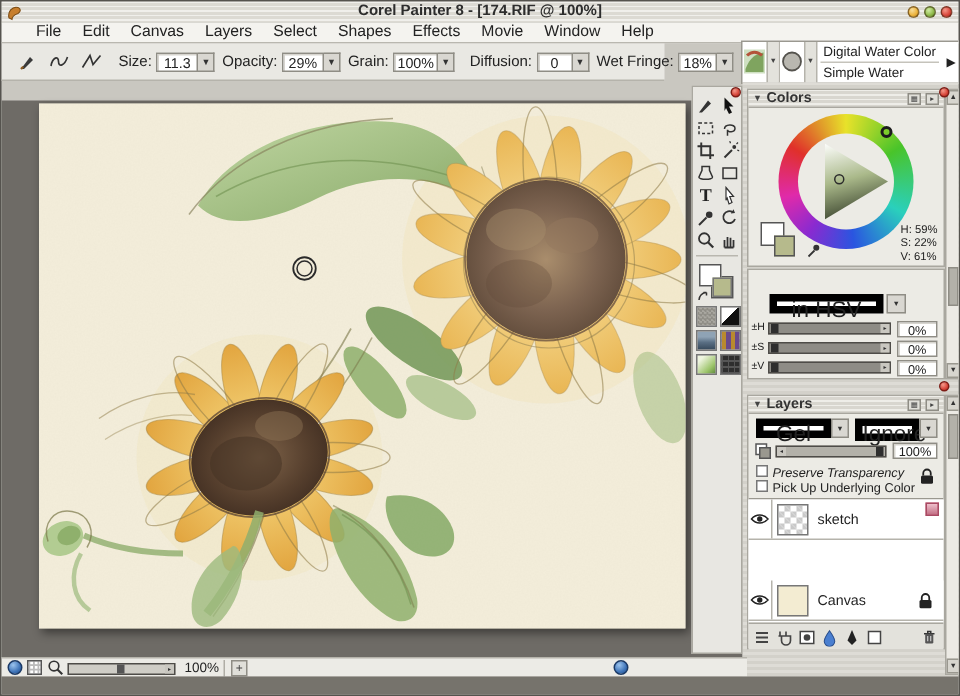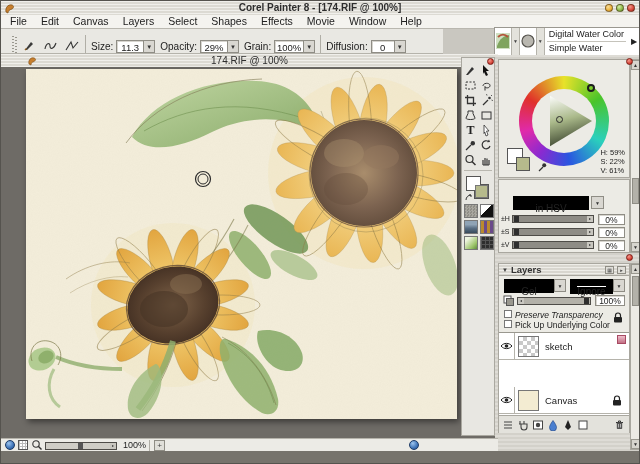--- a/index.html
+++ b/index.html
@@ -7,25 +7,25 @@
        font-family:"Liberation Sans",sans-serif;color:#222;border:1px solid #55534e;box-sizing:border-box;}
   .abs{position:absolute;}
   .pin{background-image:repeating-linear-gradient(180deg,#f0efeb 0 1px,#dcdad3 1px 3px);}
   .panelzone{background-image:repeating-linear-gradient(180deg,#dedcd6 0 2px,#d3d1ca 2px 4px);}
   
   .titlebar{left:0;top:0;width:100%;height:14px;border-bottom:1px solid #a9a79f;}
   .title-text{width:100%;text-align:center;font-size:10px;font-weight:bold;line-height:14px;color:#2d2d2d;}
   .gumdrop{width:8px;height:8px;border-radius:50%;border:1px solid rgba(60,40,20,.55);box-sizing:border-box;}
   
   .menubar{left:0;top:14px;width:100%;height:14px;background:#f4f3ef;border-bottom:1px solid #b9b7af;
-           display:flex;align-items:center;padding-left:2px;box-sizing:border-box;}
+           display:flex;align-items:center;padding-left:16px;box-sizing:border-box;}
   .menu-item{font-size:10.5px;padding:0 7px;line-height:13px;}
   
   .propbar{left:0;top:28px;width:442px;height:25px;background:#e9e8e3;border-bottom:1px solid #b5b3ab;
-           display:flex;align-items:flex-end;gap:5px;padding-left:11px;box-sizing:border-box;}
+           display:flex;align-items:center;gap:5px;padding-left:5px;box-sizing:border-box;}
   .grip{width:5px;height:17px;background-image:repeating-linear-gradient(180deg,#9a988f 0 1px,transparent 1px 3px),
         repeating-linear-gradient(180deg,#9a988f 0 1px,transparent 1px 3px);background-size:2px 100%;background-position:0 0,3px 1px;background-repeat:repeat-y;}
   .vsep{width:1px;height:18px;background:#b0aea6;}
   .plabel{font-size:10px;white-space:nowrap;}
   .vbox{background:#fff;border:1px solid #8f8d85;box-shadow:inset 1px 1px 0 #d7d5cf;height:13px;
         font-size:9.5px;text-align:center;line-height:13px;box-sizing:border-box;}
   .dropbtn{width:11px;height:13px;background:#d9d7d1;border:1px solid #8f8d85;border-left:none;
            font-size:6px;line-height:12px;text-align:center;color:#333;box-sizing:border-box;}
   .field{display:flex;align-items:center;gap:3px;}
   
@@ -59,21 +59,21 @@
   
   .ring{position:absolute;border-radius:50%;background:conic-gradient(#e8e22a,#49c42a 16%,#2ad0bc 33%,#2a55e0 48%,#8a2ad0 60%,#e02aaa 71%,#e0302a 84%,#e0972a 93%,#e8e22a 100%);}
   .ring::after{content:"";position:absolute;inset:13px;border-radius:50%;background:#ecebe5;}
   .svtri{position:absolute;clip-path:polygon(100% 50%,25% 5%,25% 95%);
          background:linear-gradient(165deg,#ffffff 8%,#aab98a 48%,#202818 95%);}
   .marker{position:absolute;border-radius:50%;box-sizing:border-box;}
   
   .trackdark{position:absolute;height:8px;background:#8e8c86;border:1px solid #4e4c48;box-sizing:border-box;}
   .thumbL{position:absolute;width:5px;height:6px;background:#2e2e2e;top:0;}
   .trackend{position:absolute;right:0;top:0;width:6px;height:6px;background:#c9c7c0;font-size:4px;line-height:6px;text-align:center;color:#333;}
-  .dd{position:absolute;background:#fff;border:7px solid #000000;font-size:10px;text-align:center;box-sizing:border-box;}
+  .dd{position:absolute;background:#fff;border:5px solid #000000;font-size:15px;text-align:center;box-sizing:border-box;}
   .ddarr{position:absolute;background:#d9d7d1;border:1px solid #8f8d85;font-size:5px;text-align:center;color:#333;box-sizing:border-box;}
   .cb{position:absolute;width:8px;height:8px;background:#fff;border:1px solid #777;box-sizing:border-box;}
   .cbl{position:absolute;font-size:8.5px;color:#222;}
   
   .lrow{position:absolute;left:0;width:100%;height:27px;border-bottom:1px solid #b5b3ab;box-sizing:border-box;display:flex;align-items:center;}
   .eyecol{width:16px;height:100%;border-right:1px solid #b5b3ab;display:flex;align-items:center;justify-content:center;box-sizing:border-box;}
   .thumb{width:21px;height:21px;border:1px solid #777;margin-left:3px;box-sizing:border-box;}
   .lname{font-size:9.5px;margin-left:6px;flex:1;}
   .checker{background-color:#fff;background-image:linear-gradient(45deg,#c9c9c9 25%,transparent 25%,transparent 75%,#c9c9c9 75%),linear-gradient(45deg,#c9c9c9 25%,transparent 25%,transparent 75%,#c9c9c9 75%);background-size:8px 8px;background-position:0 0,4px 4px;}
   .floral{background:#f3ecd2;background-image:radial-gradient(circle at 30% 40%,#e8b84e 3px,transparent 3.5px),radial-gradient(circle at 68% 30%,#e2a53f 2.5px,transparent 3px),radial-gradient(circle at 60% 70%,#8aa85f 3px,transparent 3.5px),radial-gradient(circle at 25% 75%,#9ab877 2.5px,transparent 3px);}
@@ -155,20 +155,25 @@
       <span class="plabel">Grain:</span>
       <span class="vbox" style="width:30px;">100%</span>
       <span class="dropbtn" style="margin-left:-3px;">▼</span>
     </div>
     <div class="vsep"></div>
     <div class="field">
       <span class="plabel">Diffusion:</span>
       <span class="vbox" style="width:24px;">0</span>
       <span class="dropbtn" style="margin-left:-3px;">▼</span>
     </div>
+    <div class="field">
+      <span class="plabel">Wet Fringe:</span>
+      <span class="vbox" style="width:26px;">18%</span>
+      <span class="dropbtn" style="margin-left:-3px;">▼</span>
+    </div>
   </div>
 
   <div class="abs brushsel">
     <div class="well">
       <svg width="16" height="27">
           <rect x="1" y="5" width="14" height="16" fill="#cfe0c2"></rect>
           <path d="M2,18 C5,10 9,8 14,7 L14,20 L2,20 Z" fill="#7fa45f"></path>
           <path d="M3,9 C6,6 10,6 13,9" stroke="#b4543a" stroke-width="2" fill="none"></path>
         </svg>
       <div class="arr">▼</div>
@@ -180,29 +185,20 @@
       <div class="arr">▼</div>
     </div>
     <div class="bs-lines">
       <div class="bs-line">Digital Water Color</div>
       <div class="bs-rule"></div>
       <div class="bs-line">Simple Water</div>
     </div>
     <div style="width:12px;display:flex;align-items:center;justify-content:center;font-size:8px;color:#222;">▶</div>
   </div>
 
-  <div class="abs doctitle pin">
-    <div class="abs" style="left:26px;top:2px;">
-      <svg width="10" height="10">
-          <path d="M2,8 C1,4 4,1 7,2 C9,2.5 9,4.5 7,5.5 C5,6.3 4,7 4,9 Z" fill="#c77f2e" stroke="#7a4a12" stroke-width="0.6"></path>
-        </svg>
-    </div>
-    <div class="doc-text">174.RIF @ 100%</div>
-    <div class="reddot" style="right:7px;top:3px;position:absolute;"></div>
-  </div>
 
   <div class="abs pasteboard">
     <div class="abs paper">
       <svg width="431" height="350" viewBox="0 0 431 350">
         <defs>
           <linearGradient id="pg" x1="0" y1="0" x2="1" y2="0">
               <stop offset="0" stop-color="#f9e4a2"></stop>
               <stop offset="1" stop-color="#e9b654"></stop>
             </linearGradient>
           <linearGradient id="pg2" x1="0" y1="0" x2="1" y2="0">
@@ -489,20 +485,27 @@
       </div>
     <div class="wellbox" style="left:2px;top:146px;background:repeating-conic-gradient(#a9a7a0 0 25%,#8f8d86 0 50%);background-size:3px 3px;"></div>
     <div class="wellbox" style="left:18px;top:146px;background:linear-gradient(135deg,#fff 45%,#111 45%);"></div>
     <div class="wellbox" style="left:2px;top:162px;background:linear-gradient(180deg,#8fa3b5 30%,#5a6f84 60%,#384a5c);"></div>
     <div class="wellbox" style="left:18px;top:162px;background:repeating-linear-gradient(90deg,#b98a2e 0 3px,#6a4a8a 3px 6px),repeating-linear-gradient(0deg,rgba(0,0,0,.35) 0 2px,transparent 2px 5px);"></div>
     <div class="wellbox" style="left:2px;top:178px;background:linear-gradient(135deg,#eef4df 20%,#9cc46a 70%,#5f8a3c);"></div>
     <div class="wellbox" style="left:18px;top:178px;background:#2e2e2e;background-image:repeating-linear-gradient(0deg,#555 0 1px,transparent 1px 4px),repeating-linear-gradient(90deg,#555 0 1px,transparent 1px 4px);"></div>
   </div>
 
   <div class="abs panel" style="left:497px;top:58px;width:132px;height:119px;">
+    <div class="phead">
+      <span class="tri">▼</span>
+      <span class="ttl">Colors</span>
+      <span class="hbtn-spacer"></span>
+      <span class="hbtn">▦</span>
+      <span class="hbtn">▸</span>
+    </div>
     <div class="ring" style="left:20px;top:16px;width:90px;height:90px;"></div>
     <div class="svtri" style="left:37px;top:33px;width:56px;height:56px;"></div>
     <div class="marker" style="left:88px;top:24px;width:8px;height:8px;border:2px solid #1c1c1c;"></div>
     <div class="marker" style="left:57px;top:56px;width:7px;height:7px;border:1.5px solid #2c2c2c;"></div>
     <div class="swatch" style="left:8px;top:88px;width:16px;height:16px;background:#fff;"></div>
     <div class="swatch" style="left:17px;top:97px;width:14px;height:14px;background:#b6ba8c;"></div>
     <div class="abs" style="left:38px;top:100px;">
         <svg width="10" height="12">
           <path d="M2,11 L6,7" stroke="#333" stroke-width="1.2"></path>
           <circle cx="7.2" cy="5.2" r="2" fill="#333"></circle>

